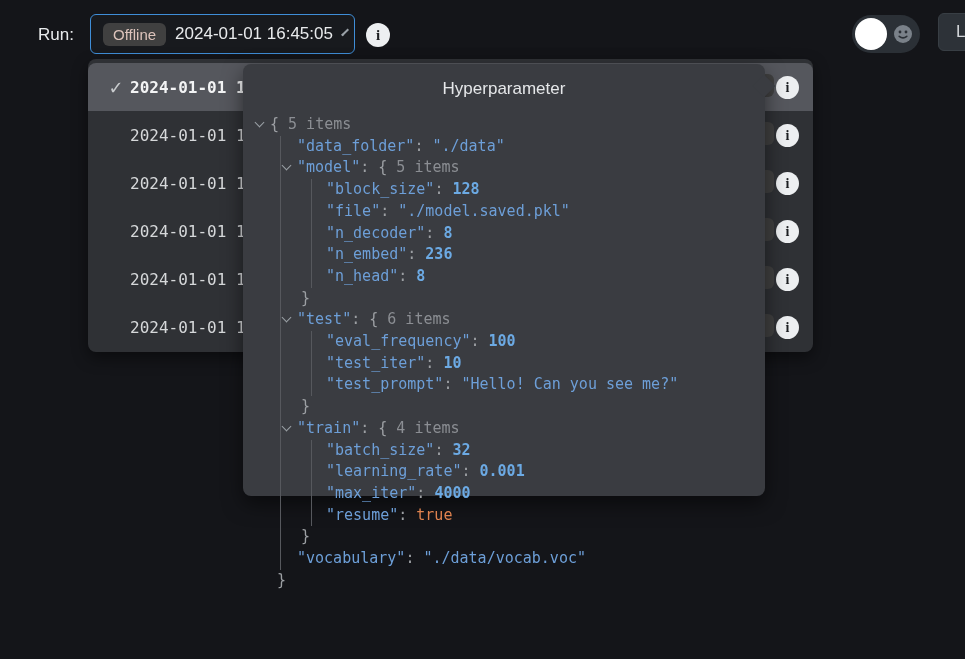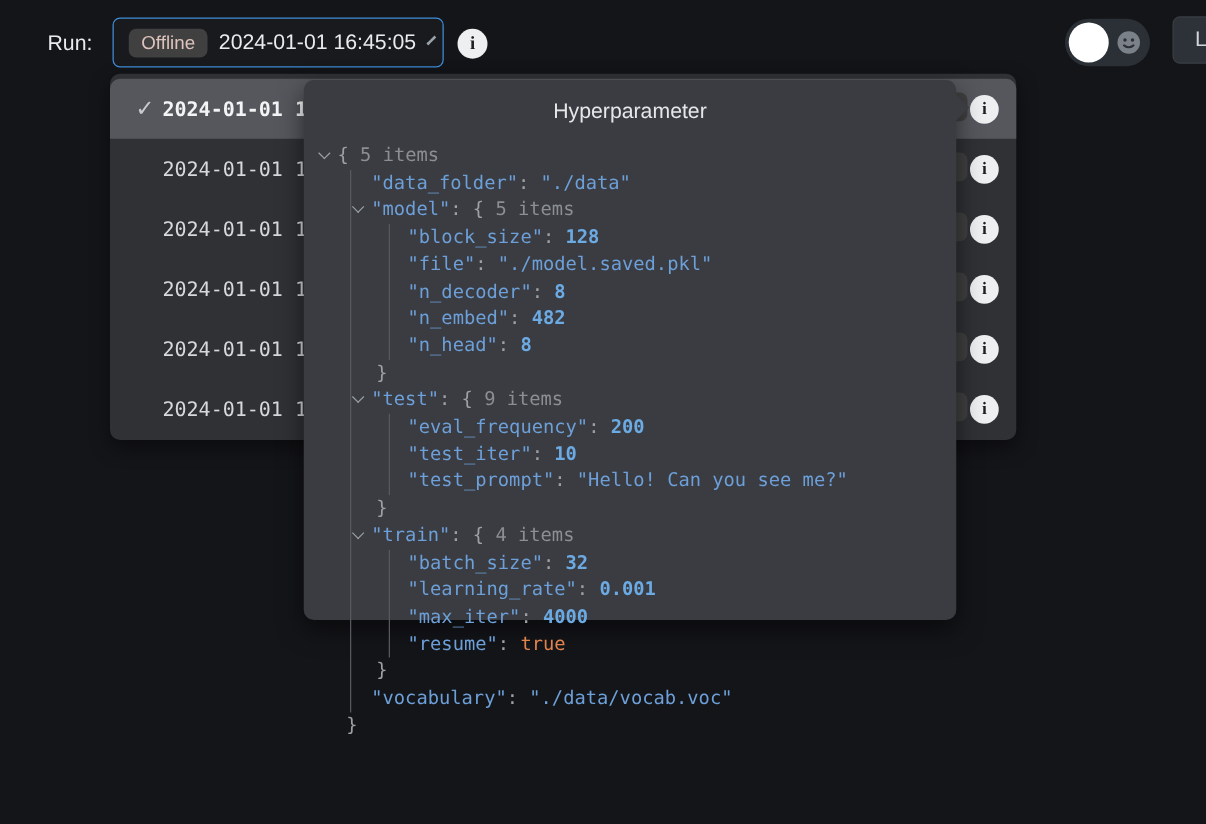--- a/index.html
+++ b/index.html
@@ -191,27 +191,27 @@
   <div class="tt-title">Hyperparameter</div>
   <div class="json" id="json-tree">
       <div class="ln"><span class="caret"></span><span class="jp">{ </span><span class="ji">5 items</span></div>
       <div class="grp l1">
         <div class="ln"><span class="jk">"data_folder"</span><span class="jp">: </span><span class="js">"./data"</span></div>
         <div class="ln"><span class="caret"></span><span class="jk">"model"</span><span class="jp">: </span><span class="jp">{ </span><span class="ji">5 items</span></div>
         <div class="grp l2">
           <div class="ln"><span class="jk">"block_size"</span><span class="jp">: </span><span class="jn">128</span></div>
           <div class="ln"><span class="jk">"file"</span><span class="jp">: </span><span class="js">"./model.saved.pkl"</span></div>
           <div class="ln"><span class="jk">"n_decoder"</span><span class="jp">: </span><span class="jn">8</span></div>
-          <div class="ln"><span class="jk">"n_embed"</span><span class="jp">: </span><span class="jn">482</span></div>
+          <div class="ln"><span class="jk">"n_embed"</span><span class="jp">: </span><span class="jn">236</span></div>
           <div class="ln"><span class="jk">"n_head"</span><span class="jp">: </span><span class="jn">8</span></div>
         </div>
         <div class="ln closer"><span class="jp">}</span></div>
-        <div class="ln"><span class="caret"></span><span class="jk">"test"</span><span class="jp">: </span><span class="jp">{ </span><span class="ji">9 items</span></div>
+        <div class="ln"><span class="caret"></span><span class="jk">"test"</span><span class="jp">: </span><span class="jp">{ </span><span class="ji">6 items</span></div>
         <div class="grp l2">
-          <div class="ln"><span class="jk">"eval_frequency"</span><span class="jp">: </span><span class="jn">200</span></div>
+          <div class="ln"><span class="jk">"eval_frequency"</span><span class="jp">: </span><span class="jn">100</span></div>
           <div class="ln"><span class="jk">"test_iter"</span><span class="jp">: </span><span class="jn">10</span></div>
           <div class="ln"><span class="jk">"test_prompt"</span><span class="jp">: </span><span class="js">"Hello! Can you see me?"</span></div>
         </div>
         <div class="ln closer"><span class="jp">}</span></div>
         <div class="ln"><span class="caret"></span><span class="jk">"train"</span><span class="jp">: </span><span class="jp">{ </span><span class="ji">4 items</span></div>
         <div class="grp l2">
           <div class="ln"><span class="jk">"batch_size"</span><span class="jp">: </span><span class="jn">32</span></div>
           <div class="ln"><span class="jk">"learning_rate"</span><span class="jp">: </span><span class="jn">0.001</span></div>
           <div class="ln"><span class="jk">"max_iter"</span><span class="jp">: </span><span class="jn">4000</span></div>
           <div class="ln"><span class="jk">"resume"</span><span class="jp">: </span><span class="jb">true</span></div>

